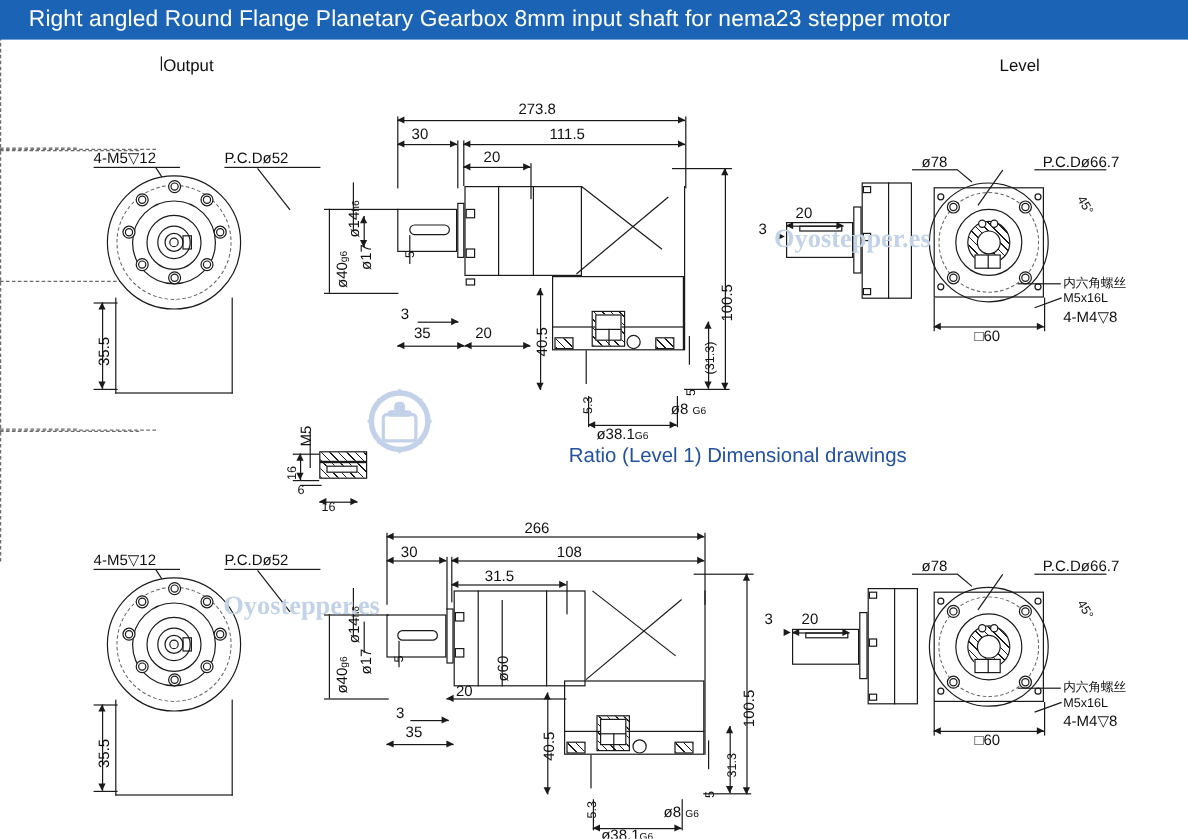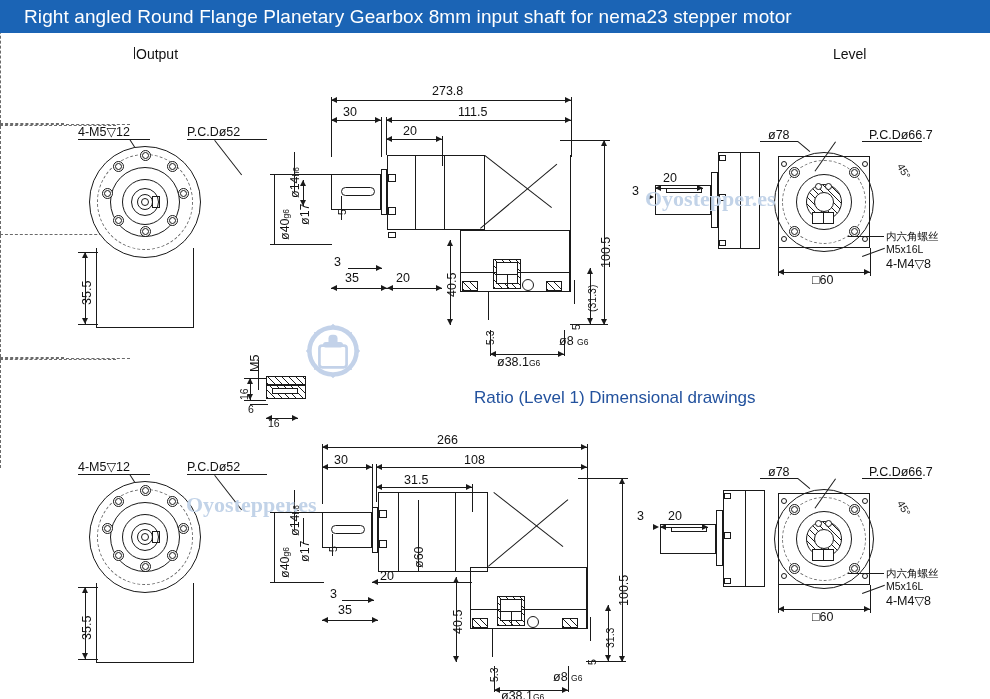--- a/index.html
+++ b/index.html
@@ -328,21 +328,21 @@
     <div class="rectf" style="left:272px;top:388px;width:26px;height:6px;"></div>
 
     <div class="lbl sm" style="left:248px;top:404px;">6</div>
     <div class="hl" style="left:250px;top:404px;width:18px;"></div>
     <div class="lbl sm" style="left:268px;top:418px;">16</div>
     <div class="hl" style="left:266px;top:418px;width:32px;"></div>
     <div class="arw arwL" style="left:266px;top:415px;"></div>
     <div class="arw arwR" style="left:292px;top:415px;"></div>
   </div>
 
-  <div class="caption" style="left:474px;top:388px;">Ratio (Level 1) Dimensional drawings</div>
+  <div class="caption" style="left:474px;top:370px;">Ratio (Level 1) Dimensional drawings</div>
 </div>
 
 <div>
 
   <div>
     <div class="hl" style="left:78px;top:474px;width:72px;"></div>
     <div class="hl" style="left:187px;top:474px;width:80px;"></div>
     <div class="hl" style="left:130px;top:474px;width:22px;transform:rotate(57deg);transform-origin:0 0;"></div>
     <div class="hl" style="left:215px;top:475px;width:44px;transform:rotate(52deg);transform-origin:0 0;"></div>
 

